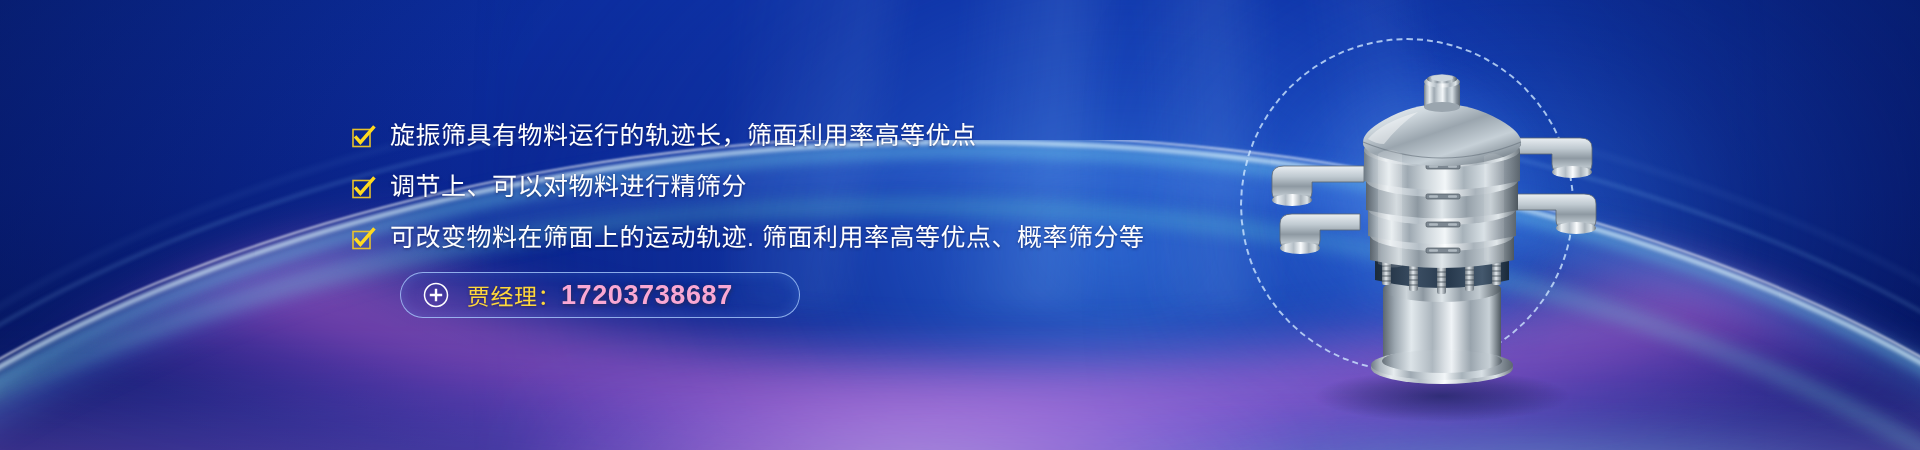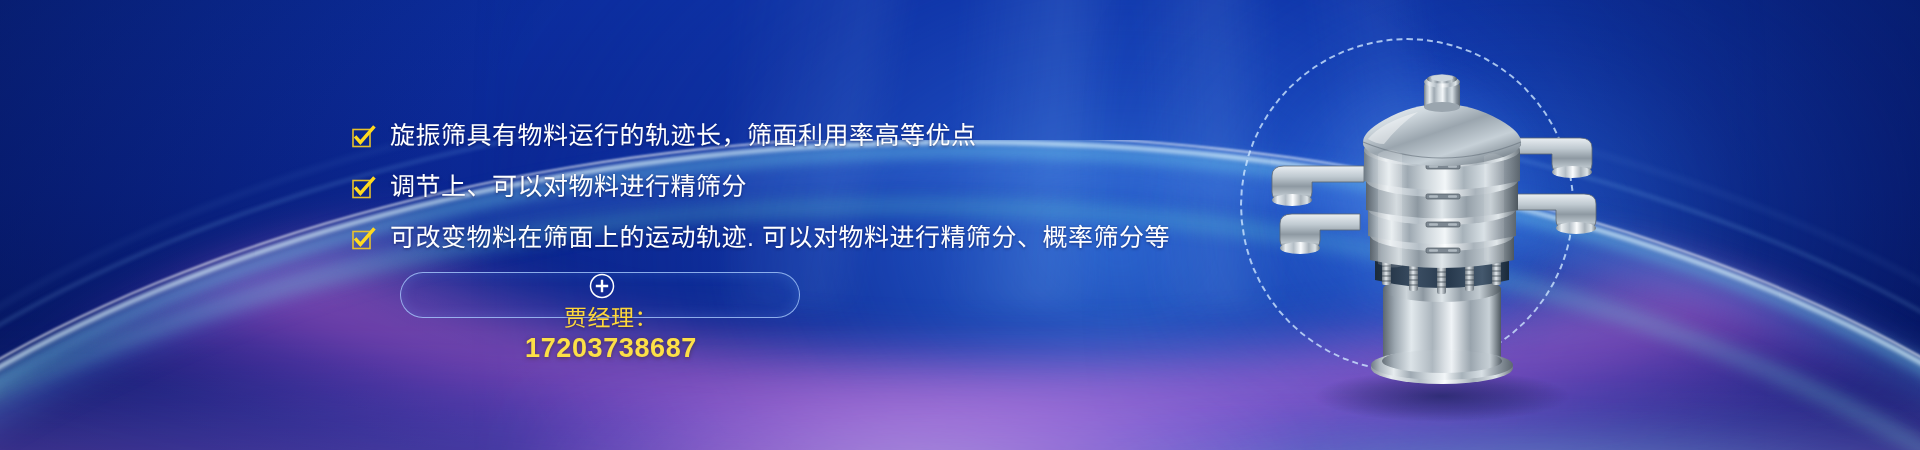--- a/index.html
+++ b/index.html
@@ -217,36 +217,35 @@
     width: 400px;
     height: 46px;
     border: 1px solid rgba(170,205,255,0.80);
     border-radius: 24px;
     display: flex;
     align-items: center;
     box-sizing: border-box;
     padding-left: 22px;
     background: rgba(20,55,165,0.12);
     box-shadow: 0 0 14px rgba(120,180,255,0.18) inset;
-    flex-direction: column;
   }
   .plus-icon {
     flex: 0 0 auto;
     width: 26px; height: 26px;
     margin-right: 18px;
   }
   .plus-icon svg { display: block; }
   .contact-label {
     color: #ffd83b;
     font-size: 23px;
     letter-spacing: 0.5px;
     text-shadow: 0 1px 3px rgba(40,20,0,0.45);
   }
   .contact-phone {
-    color: #fde047;
+    color: #f9a8d4;
     font-size: 27px;
     font-weight: bold;
     letter-spacing: 0.6px;
     text-shadow: 0 1px 4px rgba(60,35,0,0.50);
   }
 
   
   .machine-zone {
     position: absolute;
     left: 1232px;
@@ -327,21 +326,21 @@
         <span class="bullet-text">调节上、可以对物料进行精筛分</span>
       </div>
 
       <div class="bullet-row">
         <span class="check-icon">
           <svg width="22" height="22" viewBox="0 0 22 22">
             <rect x="1" y="3.5" width="17" height="17" fill="none" stroke="#e8c22a" stroke-width="1.6"></rect>
             <path d="M4.2 11.6 L8.4 16.4 L21.3 1.6" fill="none" stroke="#ffd91f" stroke-width="3.4" stroke-linecap="square" stroke-linejoin="miter"></path>
           </svg>
         </span>
-        <span class="bullet-text">可改变物料在筛面上的运动轨迹. 可以对物料进行精筛分、概率筛分等</span>
+        <span class="bullet-text">可改变物料在筛面上的运动轨迹. 筛面利用率高等优点、概率筛分等</span>
       </div>
 
     </div>
 
     <div class="contact-pill">
       <span class="plus-icon">
         <svg width="26" height="26" viewBox="0 0 26 26">
           <circle cx="13" cy="13" r="11.5" fill="none" stroke="#ffffff" stroke-width="1.5"></circle>
           <path d="M13 6.8 V19.2 M6.8 13 H19.2" stroke="#ffffff" stroke-width="2.4" stroke-linecap="butt"></path>
         </svg>

